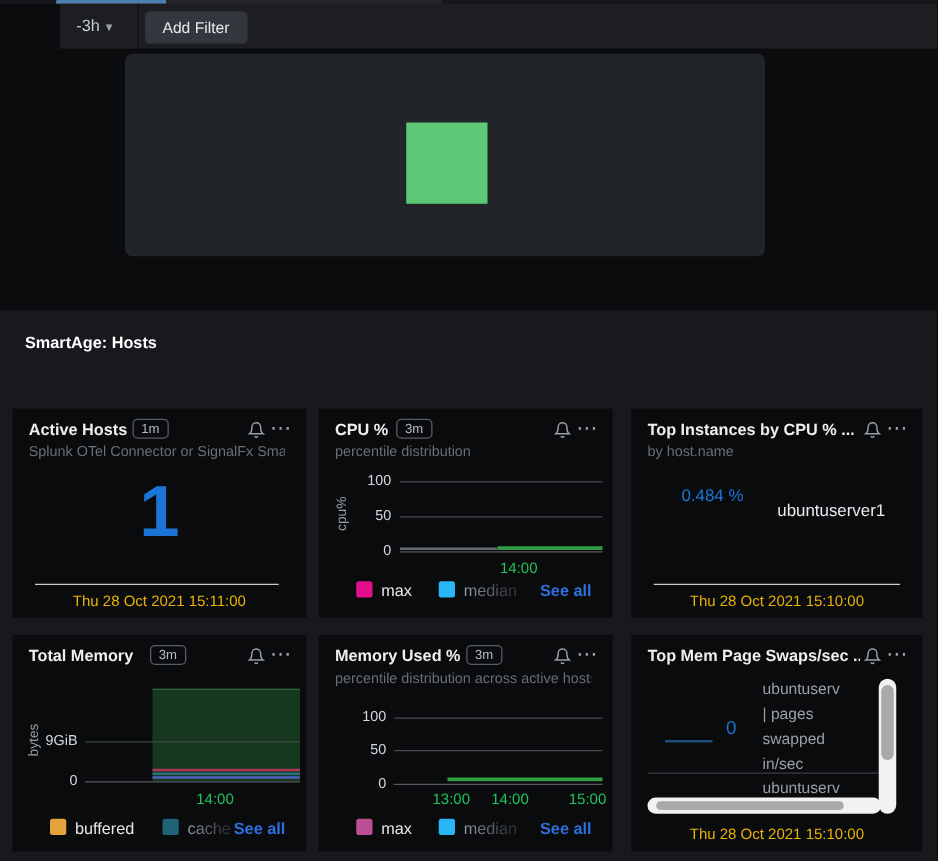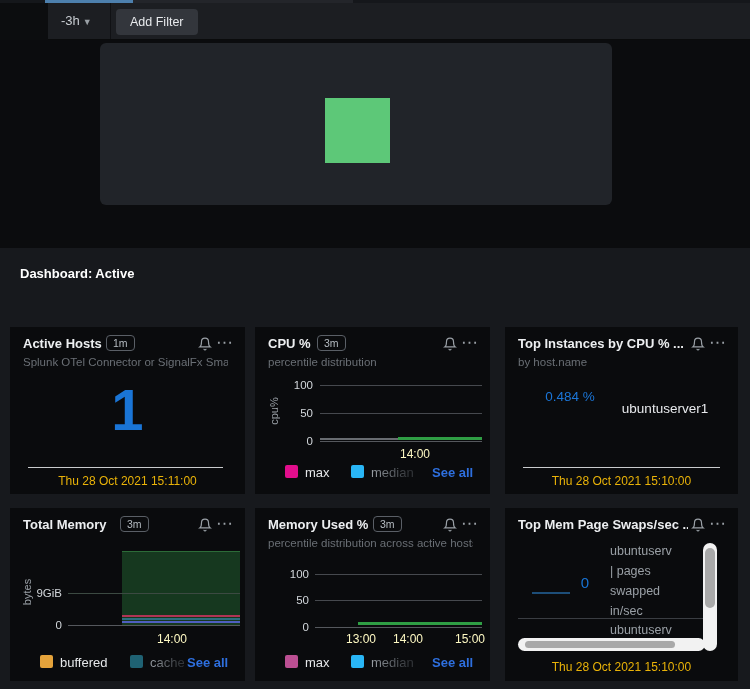--- a/index.html
+++ b/index.html
@@ -43,21 +43,21 @@
   .bell{right:33px;top:10px;cursor:pointer;line-height:0;}
   .dots{right:11px;top:5px;font-size:17px;color:#9aa0a6;letter-spacing:1px;cursor:pointer;}
   .subtitle{left:13px;top:29px;font-size:11.5px;color:#6a6f75;white-space:nowrap;overflow:hidden;max-width:205px;}
 
   .bigval{left:0;top:50px;width:100%;text-align:center;font-size:58px;font-weight:bold;color:#1a75d6;line-height:66px;}
   .divider{height:1px;background:#c9cbcd;}
   .tstamp{left:0;width:100%;text-align:center;font-size:12px;color:#eab308;}
 
   .gridline{height:1px;background:#46494e;}
   .ytick{font-size:11.5px;color:#d3d7db;text-align:right;width:38px;}
-  .xtick{font-size:12px;color:#fef9c3;text-align:center;width:50px;}
+  .xtick{font-size:12px;color:#22c55e;text-align:center;width:50px;}
   .ylab{font-size:11px;color:#9aa0a6;width:50px;text-align:center;transform:rotate(-90deg);}
 
   .sw{width:13px;height:13px;border-radius:2px;top:0;}
   .leg-label{font-size:13px;color:#e6e8ea;top:0;}
   .leg-fade{font-size:13px;white-space:nowrap;overflow:hidden;
             background:linear-gradient(90deg,#9aa0a6 0%,#34373b 85%);
             -webkit-background-clip:text;background-clip:text;color:transparent;top:0;}
   .seeall{font-size:13px;font-weight:bold;color:#2e6fde;top:0;cursor:pointer;}
 
   .spark{background:#1d4e79;}
@@ -83,21 +83,21 @@
     <div class="abs clear">Clear</div>
   </div>
 
   <div class="abs hero">
     <div class="abs hero-panel">
       <div class="abs heat-cell"></div>
     </div>
   </div>
 
   <div class="abs section">
-    <div class="abs section-title">Dashboard: Active</div>
+    <div class="abs section-title">SmartAge: Hosts</div>
 
     <div class="abs card c1">
       <div class="abs card-title">Active Hosts</div>
       <div class="abs badge" style="left:96px;">1m</div>
       <div class="abs bell"><svg width="14" height="14" viewBox="0 0 24 24" fill="none" stroke="#9aa0a6" stroke-width="2" stroke-linecap="round">
             <path d="M18 8a6 6 0 0 0-12 0c0 7-3 9-3 9h18s-3-2-3-9"></path>
             <path d="M13.73 21a2 2 0 0 1-3.46 0"></path>
           </svg></div>
       <div class="abs dots">⋯</div>
       <div class="abs subtitle">Splunk OTel Connector or SignalFx SmartAge</div>

